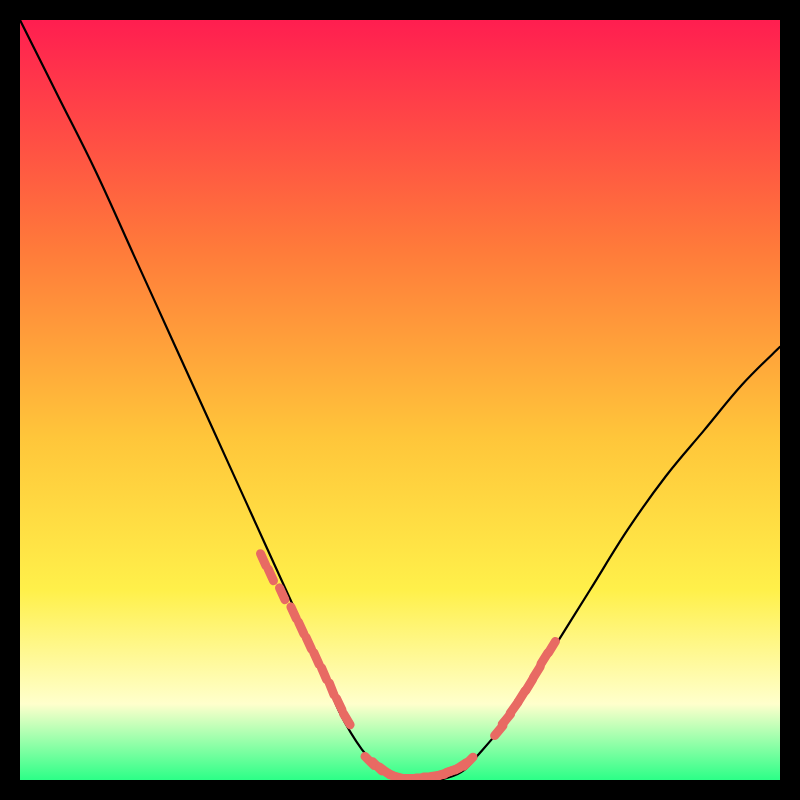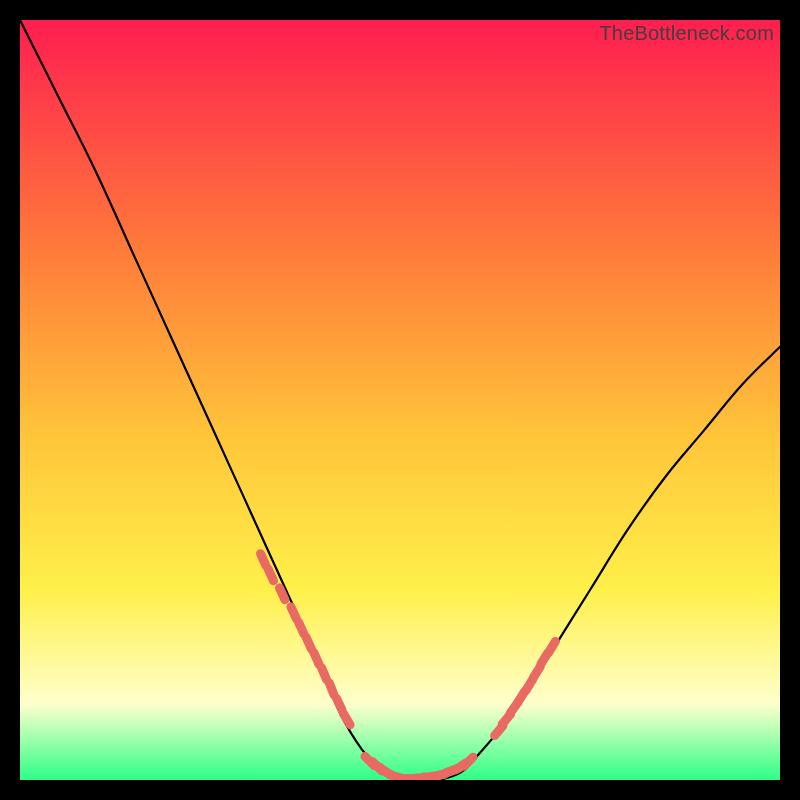--- a/index.html
+++ b/index.html
@@ -95,14 +95,13 @@
         <line x1="482.24" y1="704.19" x2="490.56" y2="694.21" stroke="#e86a63" stroke-width="9" stroke-linecap="round"></line>
         <line x1="490.22" y1="693.09" x2="497.78" y2="682.51" stroke="#e86a63" stroke-width="9" stroke-linecap="round"></line>
         <line x1="498.16" y1="681.91" x2="505.04" y2="670.89" stroke="#e86a63" stroke-width="9" stroke-linecap="round"></line>
         <line x1="505.76" y1="670.51" x2="512.64" y2="659.49" stroke="#e86a63" stroke-width="9" stroke-linecap="round"></line>
         <line x1="513.36" y1="657.59" x2="520.24" y2="646.57" stroke="#e86a63" stroke-width="9" stroke-linecap="round"></line>
         <line x1="520.96" y1="643.91" x2="527.84" y2="632.89" stroke="#e86a63" stroke-width="9" stroke-linecap="round"></line>
         <line x1="528.56" y1="632.51" x2="535.44" y2="621.49" stroke="#e86a63" stroke-width="9" stroke-linecap="round"></line>
       </g>
   </svg>
 
-  <div class="watermark">TheBottleneck.com</div>
 </div>
 
 </body></html>

